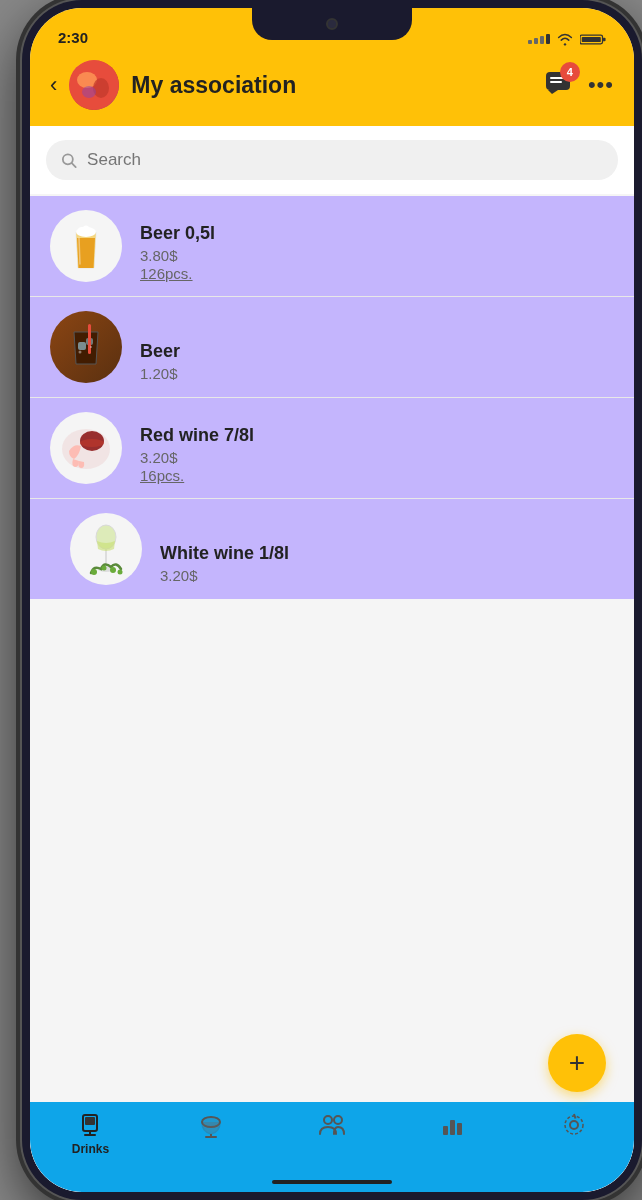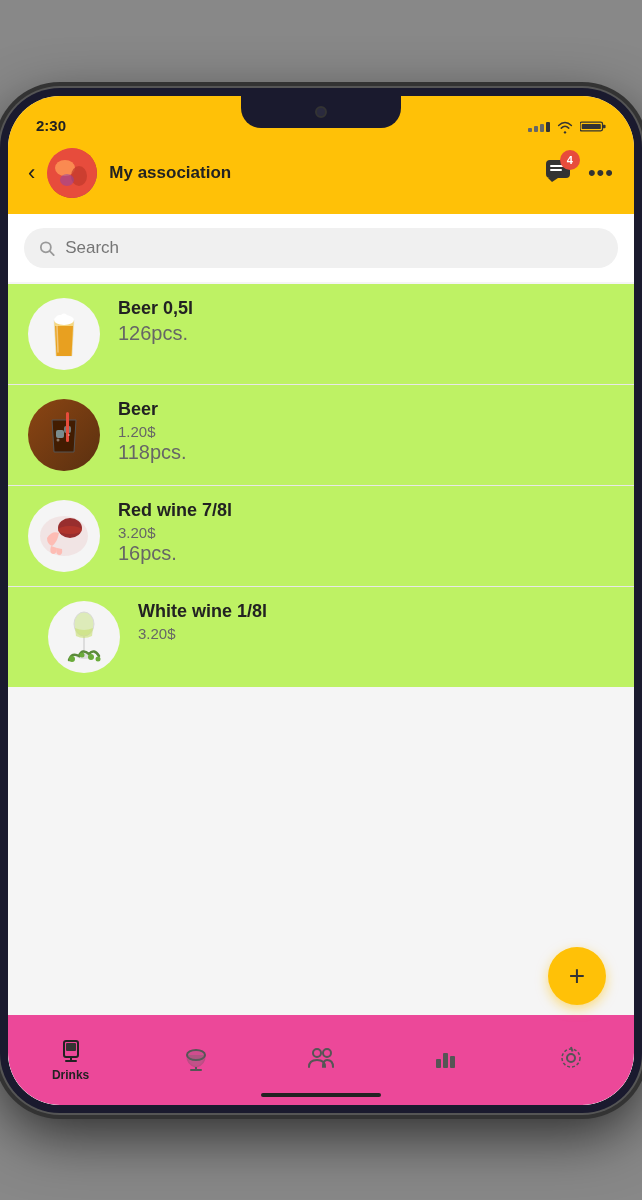--- a/index.html
+++ b/index.html
@@ -6,26 +6,27 @@
     body {
       background: #888;
       display: flex;
       justify-content: center;
       align-items: center;
       min-height: 100vh;
       font-family: -apple-system, BlinkMacSystemFont, 'Segoe UI', sans-serif;
     }
     .phone-frame {
       width: 642px;
-      height: 1025px;
+      height: 1200px;
       background: #1a1a2e;
       border-radius: 60px;
       position: relative;
       overflow: hidden;
       box-shadow: 0 0 0 2px #555, 0 0 0 6px #333, 0 20px 60px rgba(0,0,0,0.7);
+      margin-left: 22px;
     }
     .phone-inner {
       position: absolute;
       top: 8px;
       left: 8px;
       right: 8px;
       bottom: 8px;
       background: #f0f0f0;
       border-radius: 52px;
       overflow: hidden;
@@ -106,21 +107,21 @@
       height: 50px;
       border-radius: 50%;
       background: linear-gradient(135deg, #ff9a56, #e74c3c, #c0392b, #8e44ad);
       overflow: hidden;
       display: flex;
       align-items: center;
       justify-content: center;
       font-size: 20px;
     }
     .header-title {
-      font-size: 17px;
+      font-size: 23px;
       font-weight: 700;
       color: #222;
     }
     .header-right {
       display: flex;
       align-items: center;
       gap: 16px;
     }
     .notif-btn {
       position: relative;
@@ -176,48 +177,49 @@
       color: #999;
       width: 100%;
     }
     
     .items-list {
       background: #fff;
       margin-top: 2px;
     }
     .item-row {
       display: flex;
-      align-items: flex-start;
+      align-items: flex-end;
       padding: 14px 20px;
       gap: 18px;
       border-bottom: 1px solid #e8e8e8;
       cursor: pointer;
-      background: #bef264;
+      background: #c4b5fd;
     }
     .item-row:last-child {
       border-bottom: none;
       padding-left: 40px;
     }
     .item-info {
       flex: 1;
     }
     .item-name {
       font-size: 18px;
       font-weight: 600;
       color: #222;
       margin-bottom: 3px;
     }
     .item-price {
       font-size: 15px;
       color: #666;
       margin-bottom: 1px;
     }
     .item-stock {
-      font-size: 20px;
+      font-size: 15px;
       color: #666;
+      text-decoration: underline;
     }
     
     .fab {
       position: absolute;
       bottom: 100px;
       right: 28px;
       width: 58px;
       height: 58px;
       background: #FFC107;
       border-radius: 50%;
@@ -230,23 +232,24 @@
       box-shadow: 0 4px 12px rgba(255,193,7,0.5);
       z-index: 10;
     }
     
     .bottom-nav {
       position: absolute;
       bottom: 0;
       left: 0;
       right: 0;
       height: 90px;
-      background: #ec4899;
-      display: flex;
-      align-items: center;
+      background: #0ea5e9;
+      display: flex;
+      align-items: flex-start;
+      padding-top: 10px;
       border-radius: 0 0 52px 52px;
     }
     .nav-item {
       flex: 1;
       display: flex;
       flex-direction: column;
       align-items: center;
       gap: 4px;
       cursor: pointer;
     }
@@ -386,20 +389,21 @@
                 <ellipse cx="15" cy="12" rx="10" ry="5" fill="white"></ellipse>
                 <ellipse cx="11" cy="10" rx="4" ry="3" fill="white"></ellipse>
                 <ellipse cx="18" cy="11" rx="3.5" ry="2.5" fill="white"></ellipse>
                 <ellipse cx="15" cy="8" rx="3" ry="2.5" fill="white"></ellipse>
 
                 <path d="M8 18 L9 44" stroke="white" stroke-width="1.5" opacity="0.4" stroke-linecap="round"></path>
               </svg>
             </div>
             <div class="item-info">
               <div class="item-name">Beer 0,5l</div>
+              <div class="item-price">3.80$</div>
               <div class="item-stock">126pcs.</div>
             </div>
           </div>
 
           <div class="item-row">
             <div class="drink-container" style="background: linear-gradient(135deg, #8B4513, #5a3010); overflow: hidden; border-radius: 50%;">
               <svg width="40" height="50" viewBox="0 0 40 50">
 
                 <path d="M8 10 L10 42 L30 42 L32 10 Z" fill="#3d1a00" opacity="0.9"></path>
                 <path d="M8 10 L10 42 L30 42 L32 10 Z" fill="none" stroke="#555" stroke-width="1"></path>
@@ -409,21 +413,20 @@
 
                 <rect x="22" y="2" width="3" height="30" rx="1.5" fill="#e74c3c"></rect>
 
                 <circle cx="14" cy="30" r="1.5" fill="white" opacity="0.4"></circle>
                 <circle cx="25" cy="25" r="1" fill="white" opacity="0.4"></circle>
               </svg>
             </div>
             <div class="item-info">
               <div class="item-name">Beer</div>
               <div class="item-price">1.20$</div>
-              <div class="item-stock">118pcs.</div>
             </div>
           </div>
 
           <div class="item-row">
             <div class="drink-container">
               <svg width="55" height="55" viewBox="0 0 55 55">
 
                 <ellipse cx="27" cy="28" rx="24" ry="20" fill="#f0e0e0" opacity="0.8"></ellipse>
 
                 <ellipse cx="33" cy="20" rx="12" ry="10" fill="#8e1a1a" opacity="0.9"></ellipse>

